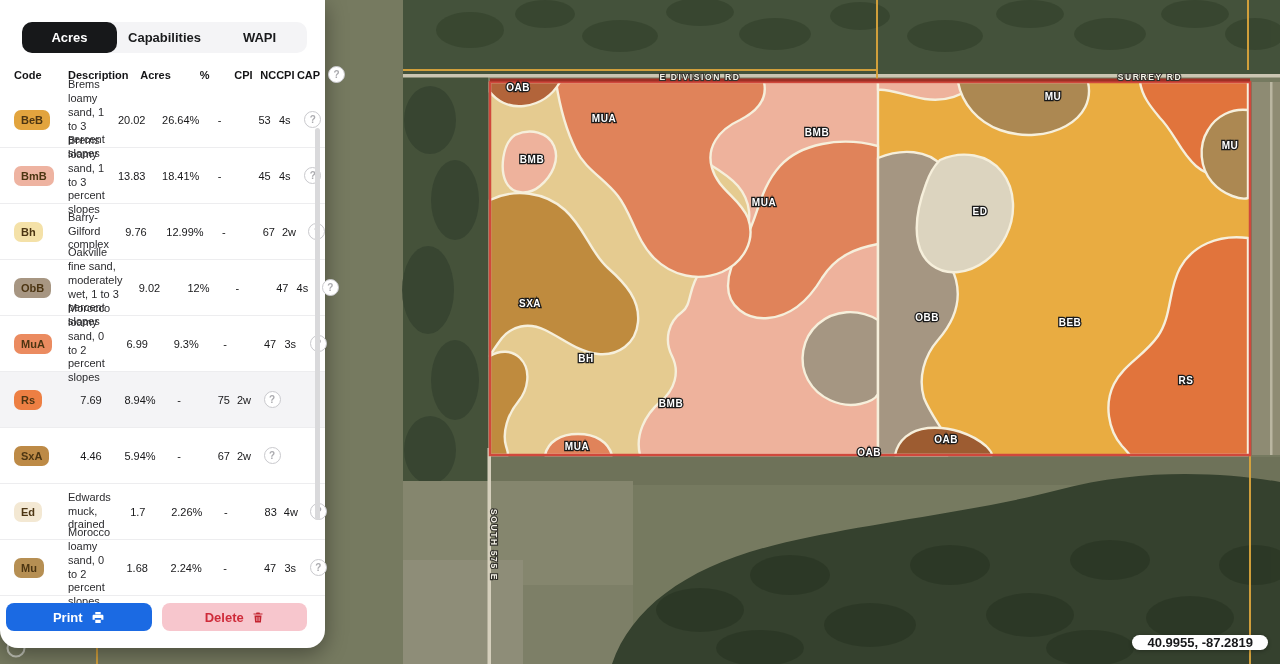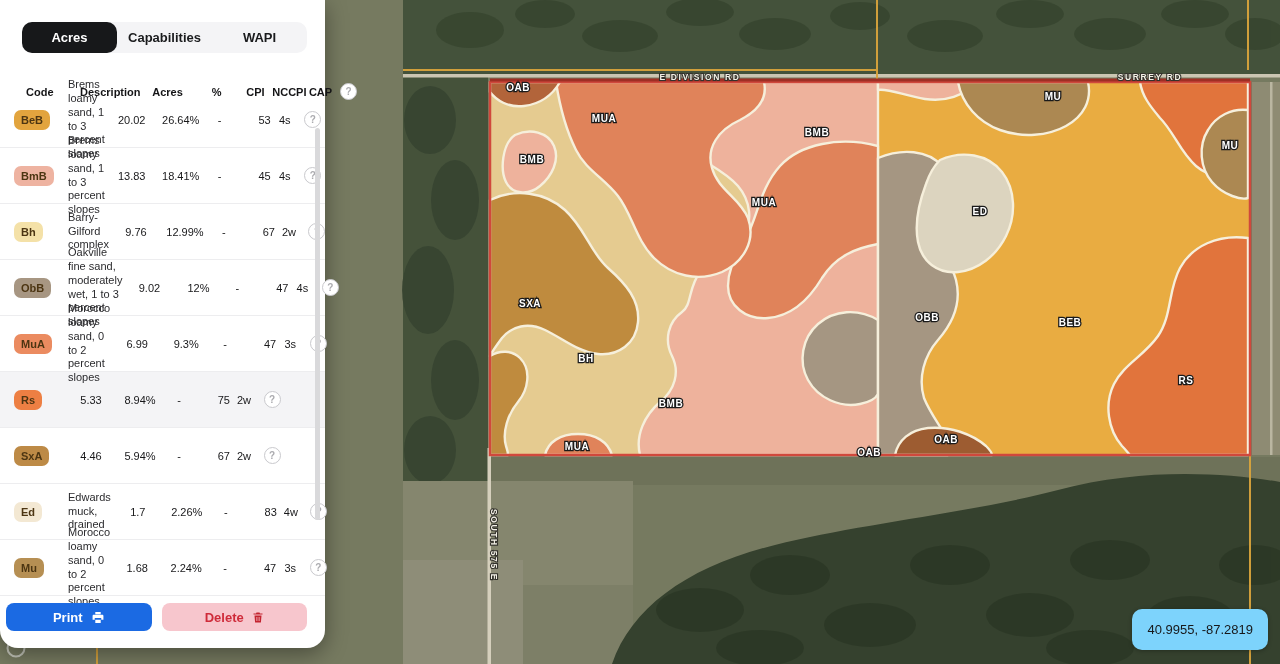--- a/index.html
+++ b/index.html
@@ -19,21 +19,21 @@
   .panel { position:absolute; left:0; top:0; width:325px; height:648px; background:#ffffff;
            border-radius:0 0 18px 18px; box-shadow:0 6px 22px rgba(0,0,0,.38); z-index:2; }
 
   .tabbar { position:absolute; left:22px; right:18px; top:22px; height:31px; background:#f4f4f6;
             border-radius:10px; display:flex; align-items:stretch; }
   .tab { flex:1; text-align:center; font-size:13px; font-weight:700; color:#1a1b1d;
          line-height:31px; border-radius:10px; cursor:pointer; }
   .tab.active { background:#17181a; color:#ffffff; }
 
   .thead { position:absolute; top:66px; left:0; right:0; display:flex; align-items:center;
-           padding:0 8px 0 26px; font-size:11px; font-weight:700; color:#141416;margin-top:17px; }
+           padding:0 8px 0 14px; font-size:11px; font-weight:700; color:#141416; }
   .c-code  { width:54px; flex:none; }
   .c-desc  { flex:1; padding-right:4px; }
   .c-acres { width:46px; flex:none; text-align:center; }
   .c-pct   { width:52px; flex:none; text-align:center; }
   .c-cpi   { width:26px; flex:none; text-align:center; }
   .c-nccpi { width:38px; flex:none; text-align:right; }
   .c-cap   { width:28px; flex:none; text-align:center; }
   .c-q     { width:28px; flex:none; display:flex; justify-content:center; }
 
   .rows { position:absolute; top:92px; left:0; right:0; }
@@ -51,22 +51,22 @@
   .scrollbar { position:absolute; right:5px; top:128px; width:5px; height:392px;
                background:#d9d9db; border-radius:3px; }
 
   .btnrow { position:absolute; bottom:17px; left:6px; right:18px; display:flex; gap:10px; }
   .btn { flex:1; height:28px; border-radius:8px; display:flex; align-items:center;
          justify-content:center; gap:8px; font-size:13px; font-weight:700; border:none; cursor:pointer;
          font-family:"Liberation Sans", sans-serif; }
   .btn-print  { background:#1b6ae3; color:#ffffff; }
   .btn-delete { background:#f7c6cd; color:#cf2b3a; }
 
-  .coords { position:absolute; right:12px; bottom:14px; background:#7dd3fc; border-radius:10px;
-            padding:13px 15px; font-size:13px; font-weight:400; color:#17181a; z-index:2;
+  .coords { position:absolute; right:12px; bottom:14px; background:#ffffff; border-radius:10px;
+            padding:0 15px; font-size:13px; font-weight:700; color:#17181a; z-index:2;
             box-shadow:0 1px 4px rgba(0,0,0,.3); }
 
   .mapbox-mark { position:absolute; left:5px; bottom:1px; z-index:1; opacity:.55; }
 </style>
 </head>
 <body>
 
 <svg id="map-svg" width="1280" height="664" viewBox="0 0 1280 664">
 
   <rect x="0" y="0" width="1280" height="664" fill="#767a60"></rect>
@@ -289,21 +289,21 @@
         <span class="c-pct num">9.3%</span>
         <span class="c-cpi num">-</span>
         <span class="c-nccpi num">47</span>
         <span class="c-cap num">3s</span>
         <span class="c-q">
           <span class="qmark">?</span>
         </span>
       </div>
       <div class="trow hl">
         <span class="c-code"><span class="badge" style="background: rgb(237, 127, 67);">Rs</span></span>
-        <span class="c-acres num">5.33</span>
+        <span class="c-acres num">7.69</span>
         <span class="c-pct num">8.94%</span>
         <span class="c-cpi num">-</span>
         <span class="c-nccpi num">75</span>
         <span class="c-cap num">2w</span>
         <span class="c-q">
           <span class="qmark">?</span>
         </span>
       </div>
       <div class="trow">
         <span class="c-code"><span class="badge" style="background: rgb(189, 138, 70);">SxA</span></span>

